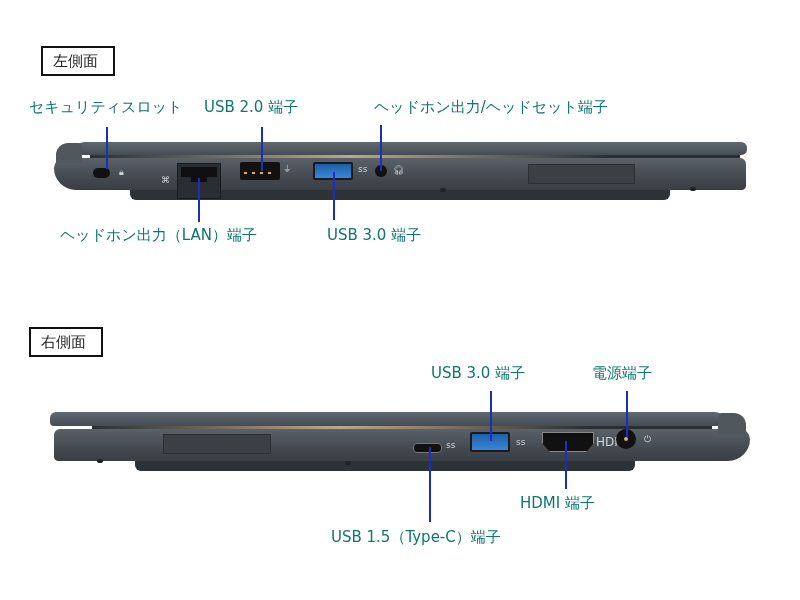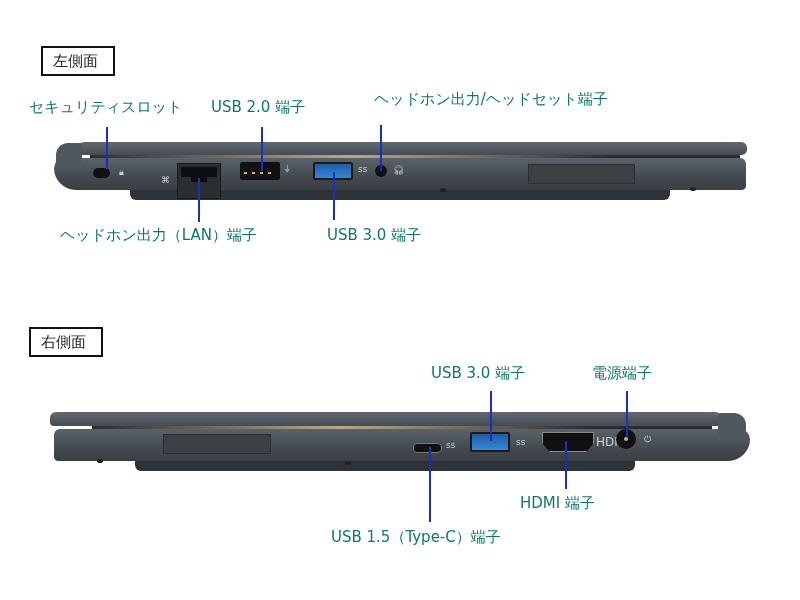--- a/index.html
+++ b/index.html
@@ -20,22 +20,22 @@
   .dot{position:absolute;width:6px;height:4px;border-radius:50%;background:#1e2226;}
 </style>
 </head>
 <body>
 
 <div class="section-box" style="left:29px;top:46px;width:74px;height:30px;margin-left:12px;">
   <span>左側面</span>
 </div>
 
 <span class="lbl" style="left:29px;top:100px;">セキュリティスロット</span>
-<span class="lbl" style="left:211px;top:100px;">USB 2.0 端子</span>
-<span class="lbl" style="left:374px;top:92px;">ヘッドホン出力/ヘッドセット端子</span>
+<span class="lbl" style="left:204px;top:100px;">USB 2.0 端子</span>
+<span class="lbl" style="left:374px;top:100px;">ヘッドホン出力/ヘッドセット端子</span>
 <span class="lbl" style="left:60px;top:228px;">ヘッドホン出力（LAN）端子</span>
 <span class="lbl" style="left:327px;top:228px;">USB 3.0 端子</span>
 
 <div>
   <div class="lid" style="left:75px;top:142px;width:672px;height:13px;border-radius:10px 6px 6px 4px;"></div>
   <div class="gap" style="left:90px;top:155px;width:650px;"></div>
   <div class="base" style="left:54px;top:158px;width:692px;height:32px;border-radius:14px 8px 6px 30px;"></div>
   <div class="abs" style="left:56px;top:143px;width:26px;height:20px;background:#50575d;border-radius:12px 4px 0 0;"></div>
   <div class="foot" style="left:130px;top:190px;width:540px;height:10px;border-radius:0 0 6px 6px;"></div>
 

